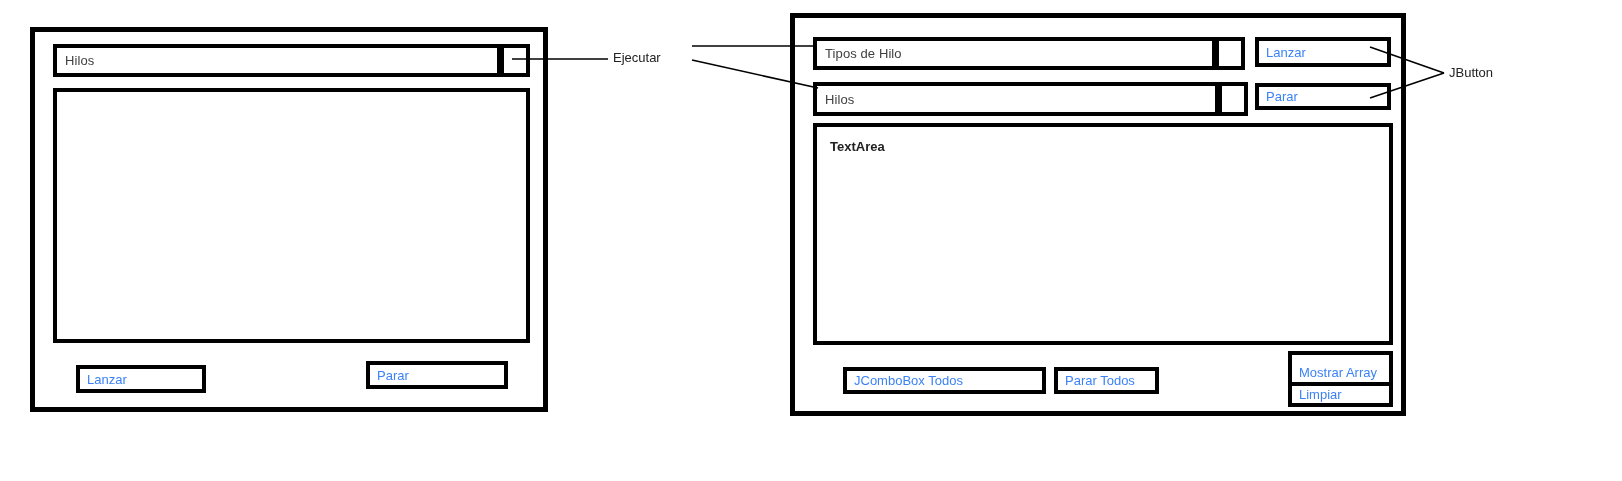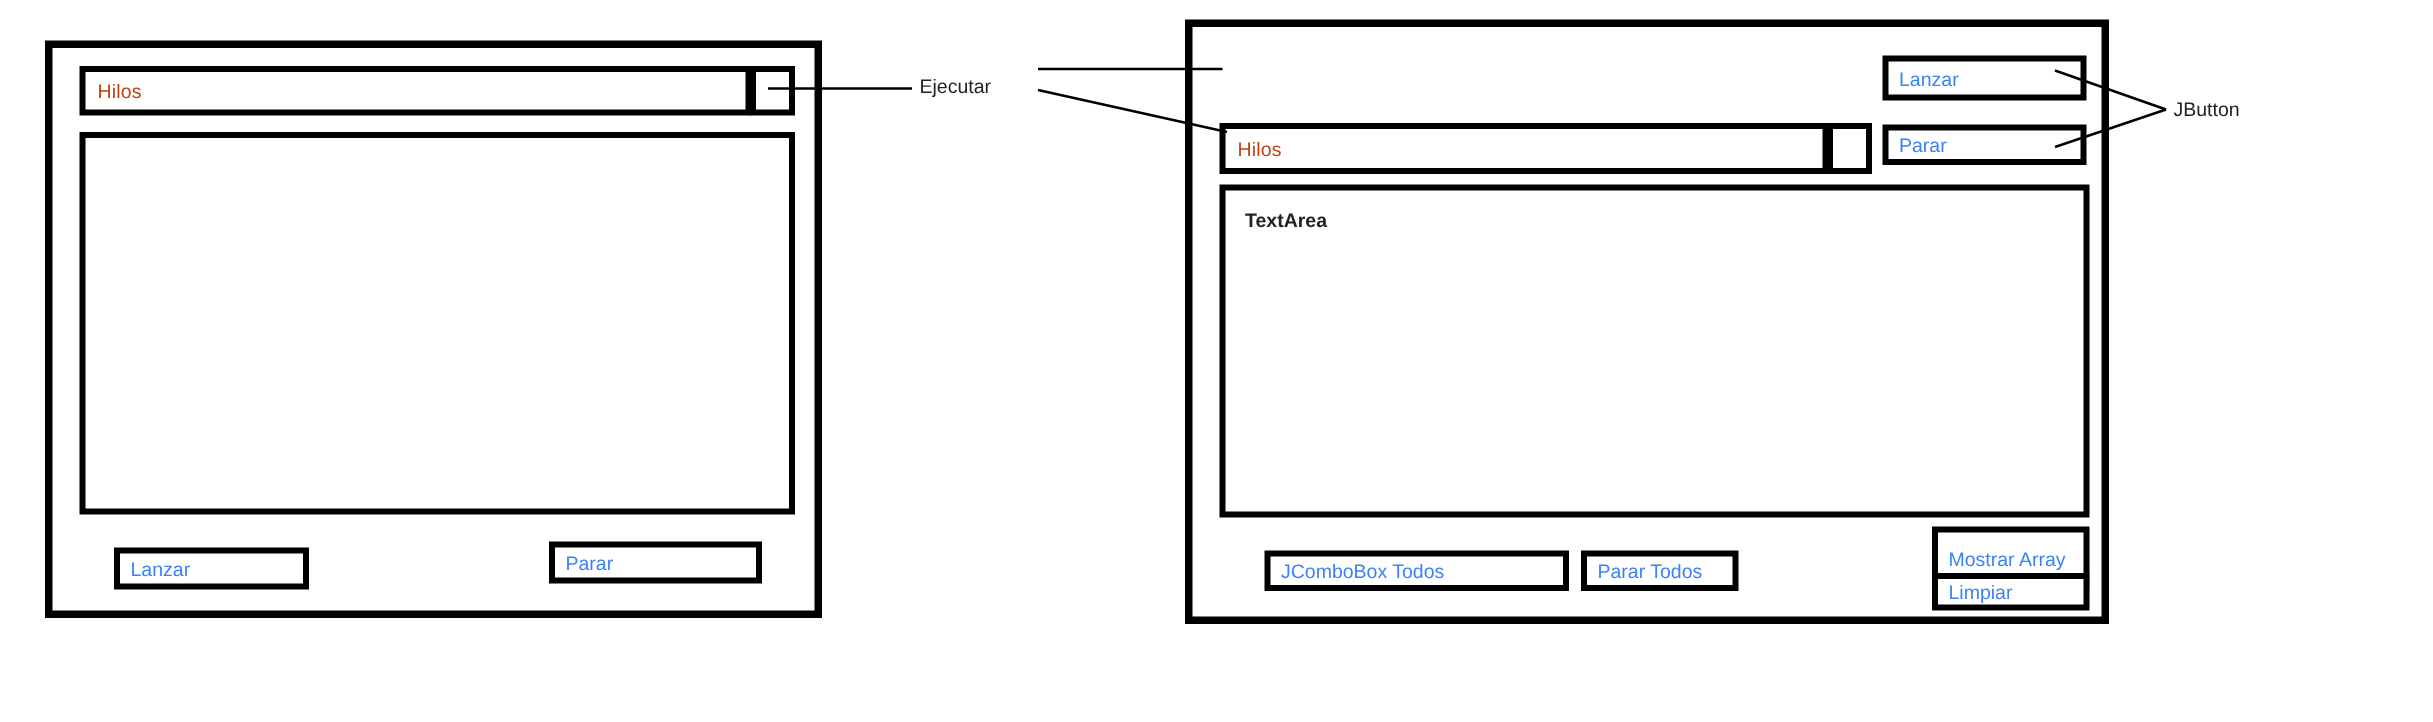--- a/index.html
+++ b/index.html
@@ -52,21 +52,21 @@
     position: absolute;
     top: 0;
     bottom: 0;
     background: #ffffff;
     border: 4px solid #000000;
     box-sizing: border-box;
   }
   .label-text {
     font-size: 13px;
     line-height: 1;
-    color: #c2410c;
+    color: #404040;
     padding-left: 8px;
     white-space: nowrap;
     letter-spacing: 0.1px;
   }
   .btn {
     position: absolute;
     background: #ffffff;
     border: 4px solid #000000;
     box-sizing: border-box;
     display: flex;
@@ -131,20 +131,26 @@
     <div class="btn" style="left:41px; top:333px; width:130px; height:28px;">
       <span>Lanzar</span>
     </div>
     <div class="btn" style="left:331px; top:329px; width:142px; height:28px;">
       <span>Parar</span>
     </div>
   </div>
 
   <div class="frame" style="left:790px; top:13px; width:616px; height:403px;">
 
+    <div class="combo" style="left:18px; top:19px; width:432px; height:33px;">
+      <div class="combo-field" style="width:403px;">
+        <span class="label-text">Tipos de Hilo</span>
+      </div>
+      <div class="combo-btn" style="left:402px; width:30px;"></div>
+    </div>
 
     <div class="combo" style="left:18px; top:64px; width:435px; height:34px;">
       <div class="combo-field" style="width:406px;">
         <span class="label-text">Hilos</span>
       </div>
       <div class="combo-btn" style="left:405px; width:30px;"></div>
     </div>
 
     <div class="btn" style="left:460px; top:19px; width:136px; height:30px;">
       <span>Lanzar</span>

